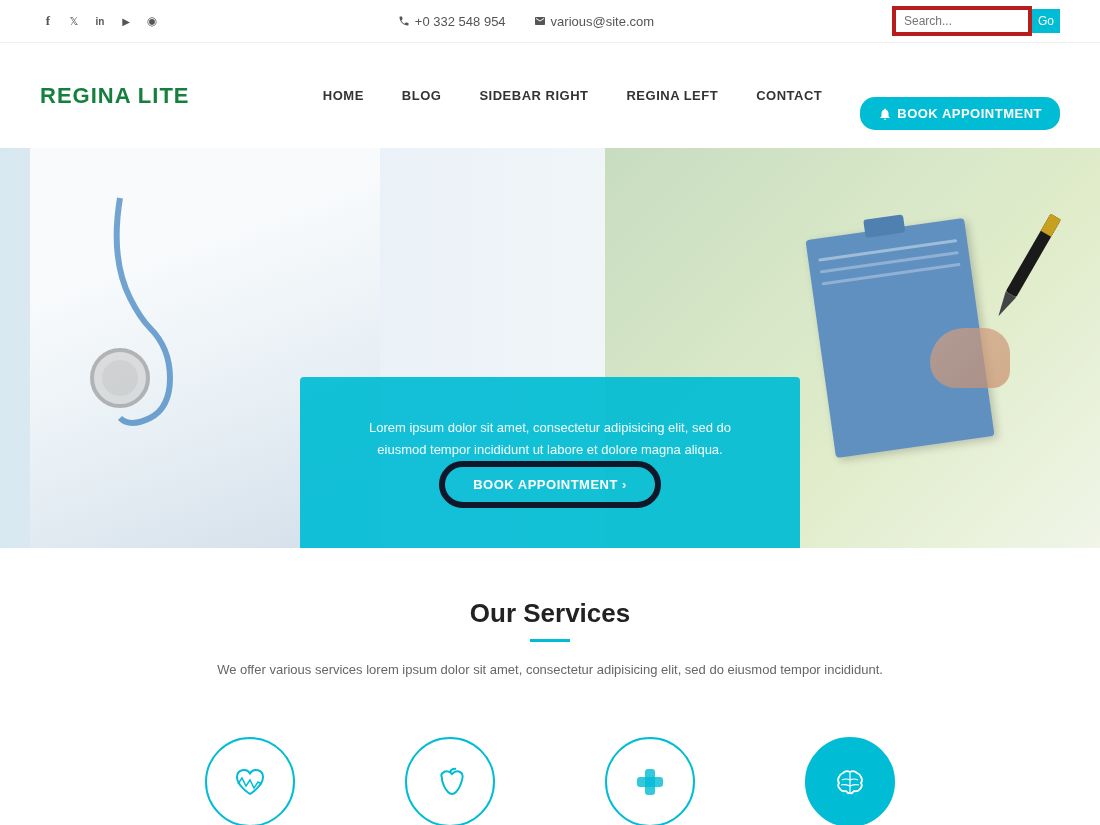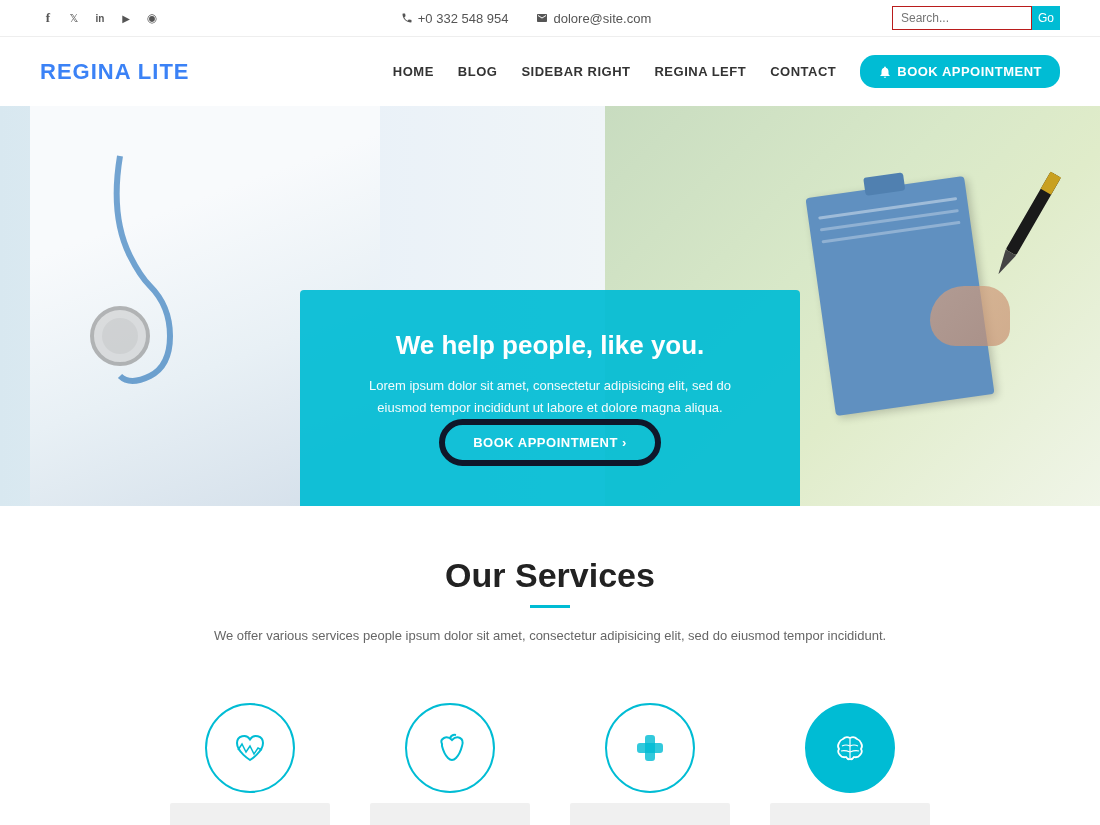--- a/index.html
+++ b/index.html
@@ -18,44 +18,44 @@
     }
     .top-bar-left { display: flex; gap: 10px; align-items: center; }
     .top-bar-left .social-icon {
       width: 16px; height: 16px; display: inline-flex; align-items: center; justify-content: center;
       color: #555; font-size: 13px;
     }
     .top-bar-center { display: flex; gap: 28px; align-items: center; }
     .top-bar-center span { display: flex; align-items: center; gap: 5px; }
     .top-bar-right { display: flex; align-items: center; gap: 0; }
     .top-bar-right input {
-      border: 1px solid #b91c1c; padding: 4px 8px; font-size: 12px; outline: none; width: 140px;
+      border: 4px solid #b91c1c; padding: 4px 8px; font-size: 12px; outline: none; width: 140px;
     }
     .top-bar-right button {
       background: #00bcd4; color: #fff; border: none; padding: 5px 6px; font-size: 12px; cursor: pointer;
     }
 
     
     .nav {
       padding: 18px 40px;
       display: flex;
       align-items: center;
       justify-content: space-between;
       background: #fff;
     }
     .nav-logo {
-      font-size: 22px; font-weight: 900; color: #3b82f6; letter-spacing: 1px;
-    }
-    .nav-links { display: flex; gap: 24px; align-items: center; }
+      font-size: 22px; font-weight: 900; color: #15803d; letter-spacing: 1px;
+    }
+    .nav-links { display: flex; gap: 38px; align-items: center; }
     .nav-links a {
       text-decoration: none; color: #333; font-size: 13px; font-weight: 600; letter-spacing: 0.5px;
     }
     .nav-links .book-btn {
       background: #00bcd4; color: #fff; padding: 9px 18px; border-radius: 15px; font-size: 13px;
-      display: flex; align-items: center; gap: 5px;
+      display: flex; align-items: center; gap: 5px; margin-top: 36px;
     }
 
     
     .hero {
       position: relative;
       width: 100%;
       height: 400px;
       background: linear-gradient(135deg, #b8d4e8 0%, #e8f4f8 30%, #c8dce8 50%, #d4e8c8 80%, #c8d8c0 100%);
       overflow: hidden;
       display: flex;
@@ -115,21 +115,21 @@
       padding: 10px 28px; border-radius: 25px; font-size: 13px; font-weight: 600;
       letter-spacing: 0.5px; cursor: pointer; background: transparent;
       text-decoration: none;
     }
 
     
     .services {
       padding: 50px 40px 30px;
       text-align: center;
     }
-    .services h2 { font-size: 34px; font-weight: 800; color: #222; margin-bottom: 10px; }
+    .services h2 { font-size: 26px; font-weight: 800; color: #222; margin-bottom: 10px; }
     .services-underline {
       width: 40px; height: 3px; background: #00bcd4; margin: 0 auto 20px;
     }
     .services-desc { font-size: 13px; color: #666; margin-bottom: 40px; }
 
     .services-grid {
       display: flex; gap: 0; justify-content: center;
     }
     .service-card {
       flex: 1; max-width: 200px; padding: 20px 10px 0;
@@ -176,21 +176,21 @@
     <span>
       <svg width="12" height="12" viewBox="0 0 24 24" fill="#555">
           <path d="M6.6 10.8c1.4 2.8 3.8 5.1 6.6 6.6l2.2-2.2c.3-.3.7-.4 1-.2 1.1.4 2.3.6 3.6.6.6 0 1 .4 1 1V20c0 .6-.4 1-1 1-9.4 0-17-7.6-17-17 0-.6.4-1 1-1h3.5c.6 0 1 .4 1 1 0 1.3.2 2.5.6 3.6.1.3 0 .7-.2 1L6.6 10.8z"></path>
         </svg>
       <span>+0 332 548 954</span>
     </span>
     <span>
       <svg width="12" height="12" viewBox="0 0 24 24" fill="#555">
           <path d="M20 4H4c-1.1 0-2 .9-2 2v12c0 1.1.9 2 2 2h16c1.1 0 2-.9 2-2V6c0-1.1-.9-2-2-2zm0 4l-8 5-8-5V6l8 5 8-5v2z"></path>
         </svg>
-      <span>dolore@site.com</span>
+      <span>various@site.com</span>
     </span>
   </div>
   <div class="top-bar-right">
     <input type="text" placeholder="Search..." style="">
     <button>Go</button>
   </div>
 </div>
 
 <nav class="nav">
   <div class="nav-logo">REGINA LITE</div>
@@ -232,30 +232,29 @@
     <svg style="position:absolute;right:60px;top:60px;transform:rotate(30deg);" width="30" height="120">
       <rect x="10" y="0" width="12" height="90" fill="#1a1a1a" rx="2"></rect>
       <rect x="10" y="0" width="12" height="20" fill="#c8a020"></rect>
       <polygon points="10,90 22,90 16,115" fill="#444"></polygon>
     </svg>
 
     <div style="position:absolute;right:90px;top:180px;width:80px;height:60px;background:linear-gradient(135deg,#d4a080,#c89070);border-radius:40px 30px 20px 30px;opacity:0.7;"></div>
   </div>
 
   <div class="hero-overlay">
-    <h1>We help people, like you.</h1>
     <p>Lorem ipsum dolor sit amet, consectetur adipisicing elit, sed do eiusmod tempor incididunt ut labore et dolore magna aliqua.</p>
     <a href="#" class="cta-btn">BOOK APPOINTMENT ›</a>
   </div>
 </div>
 
 <div class="services">
   <h2>Our Services</h2>
   <div class="services-underline"></div>
-  <p class="services-desc">We offer various services people ipsum dolor sit amet, consectetur adipisicing elit, sed do eiusmod tempor incididunt.</p>
+  <p class="services-desc">We offer various services lorem ipsum dolor sit amet, consectetur adipisicing elit, sed do eiusmod tempor incididunt.</p>
 
   <div class="services-grid">
 
     <div class="service-card">
       <div class="service-icon-wrap">
         <svg width="36" height="36" viewBox="0 0 36 36" fill="none" stroke="#00bcd4" stroke-width="2">
           <path d="M18 30s-13-8-13-17a7 7 0 0 1 13-3.6A7 7 0 0 1 31 13c0 9-13 17-13 17z"></path>
           <polyline points="6,20 10,14 14,22 18,16 22,24 26,18 30,20" stroke="#00bcd4" stroke-width="1.5" fill="none"></polyline>
         </svg>
       </div>

